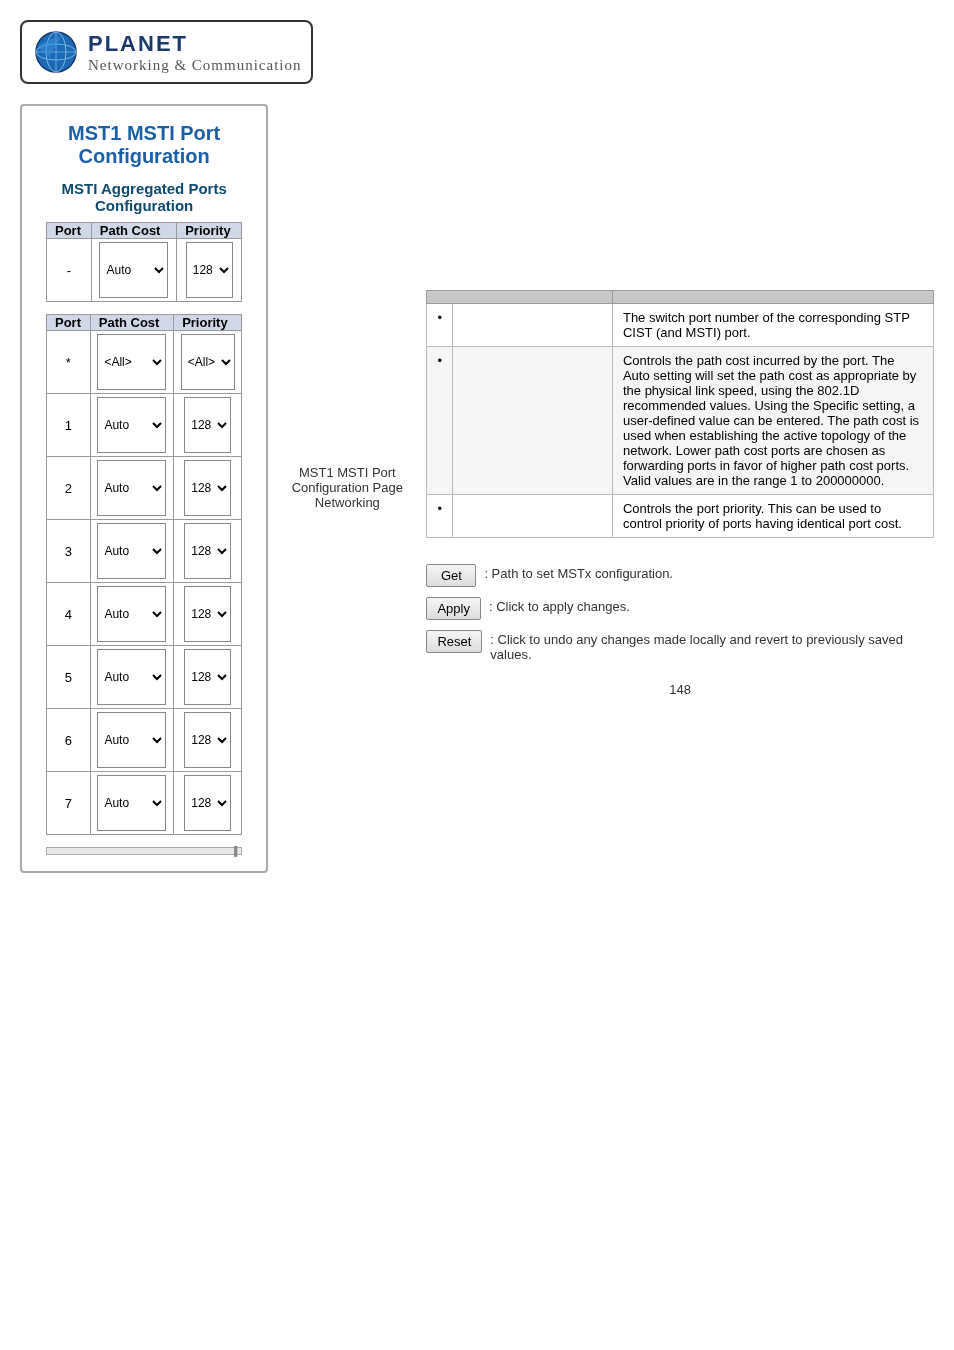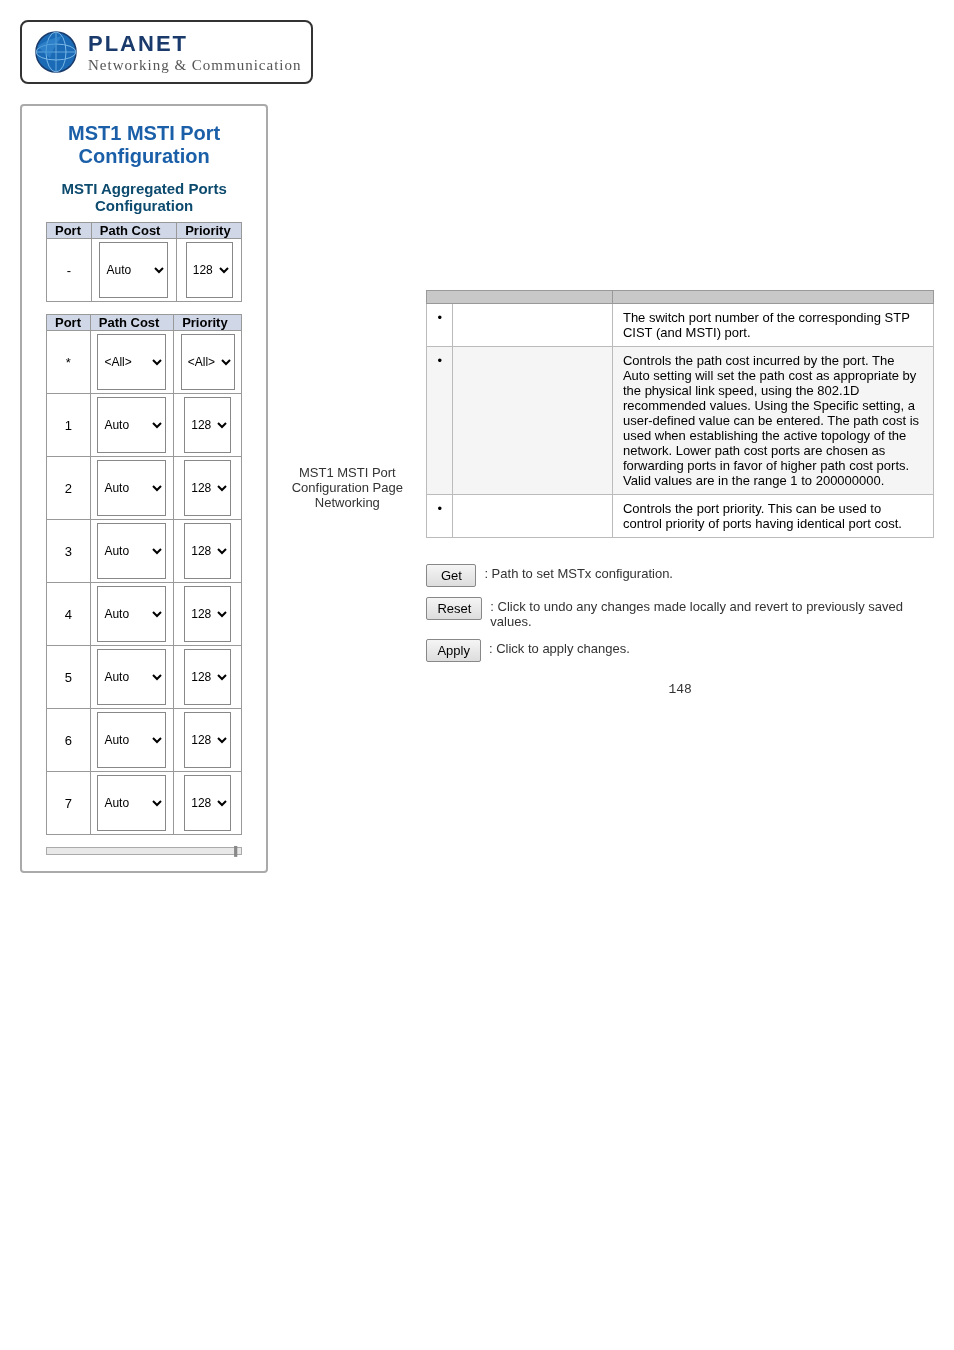--- a/index.html
+++ b/index.html
@@ -190,21 +190,20 @@
       font-size: 13px;
       color: #333;
       padding-top: 2px;
     }
 
     .page-number {
       text-align: center;
       font-size: 13px;
       color: #333;
       margin-top: 20px;
-      font-family: Liberation Mono, monospace;
     }
   </style>
 </head>
 <body>
 
 <div class="logo-area">
   <div class="logo-box">
     <svg class="logo-globe" viewBox="0 0 48 48" xmlns="http://www.w3.org/2000/svg">
       <circle cx="24" cy="24" r="20" fill="#1a6ab5" stroke="#1a3a6b" stroke-width="1.5"></circle>
       <ellipse cx="24" cy="24" rx="10" ry="20" fill="none" stroke="#7ab8e8" stroke-width="1"></ellipse>
@@ -373,25 +372,25 @@
     </tr>
         </tbody>
     </table>
 
     <div class="buttons-area">
       <div class="button-row">
         <button class="btn">Get</button>
         <span class="btn-label">: Path to set MSTx configuration.</span>
       </div>
       <div class="button-row">
+        <button class="btn">Apply</button>
+        <span class="btn-label">: Click to apply changes.</span>
+      </div>
+      <div class="button-row">
         <button class="btn">Reset</button>
         <span class="btn-label">: Click to undo any changes made locally and revert to previously saved values.</span>
       </div>
-      <div class="button-row">
-        <button class="btn">Apply</button>
-        <span class="btn-label">: Click to apply changes.</span>
-      </div>
     </div>
 
     <div class="page-number">148</div>
   </div>
 
 </div>
 
 </body></html>

